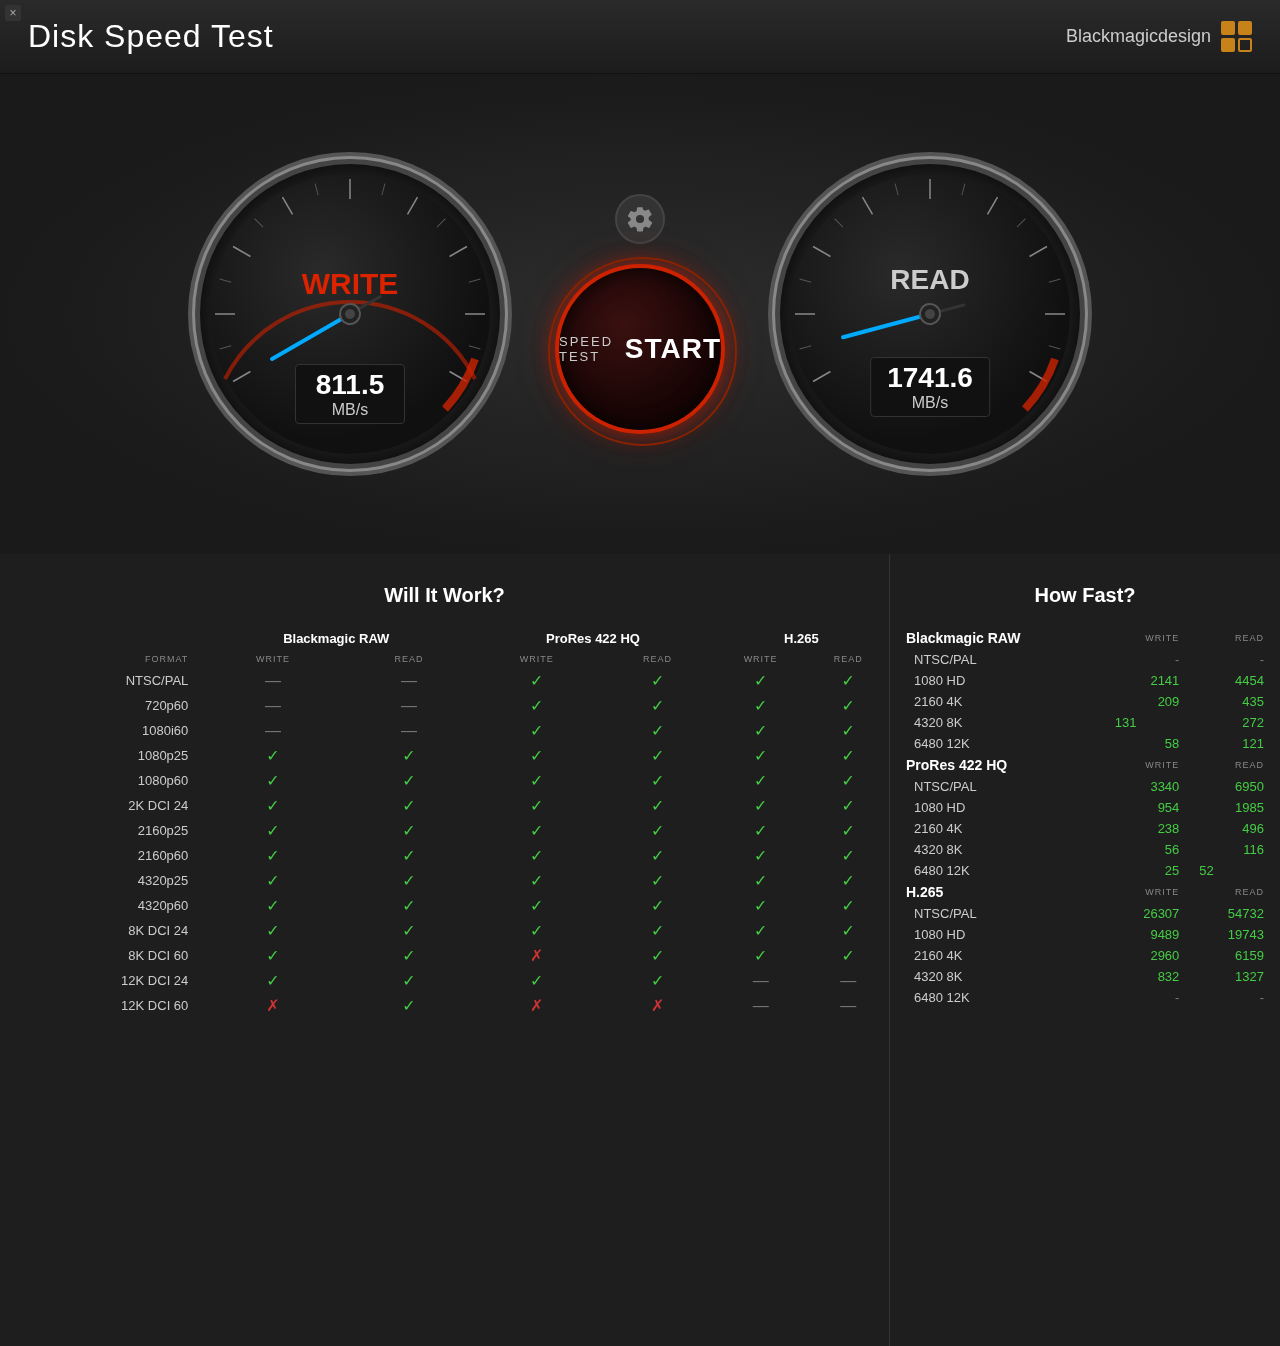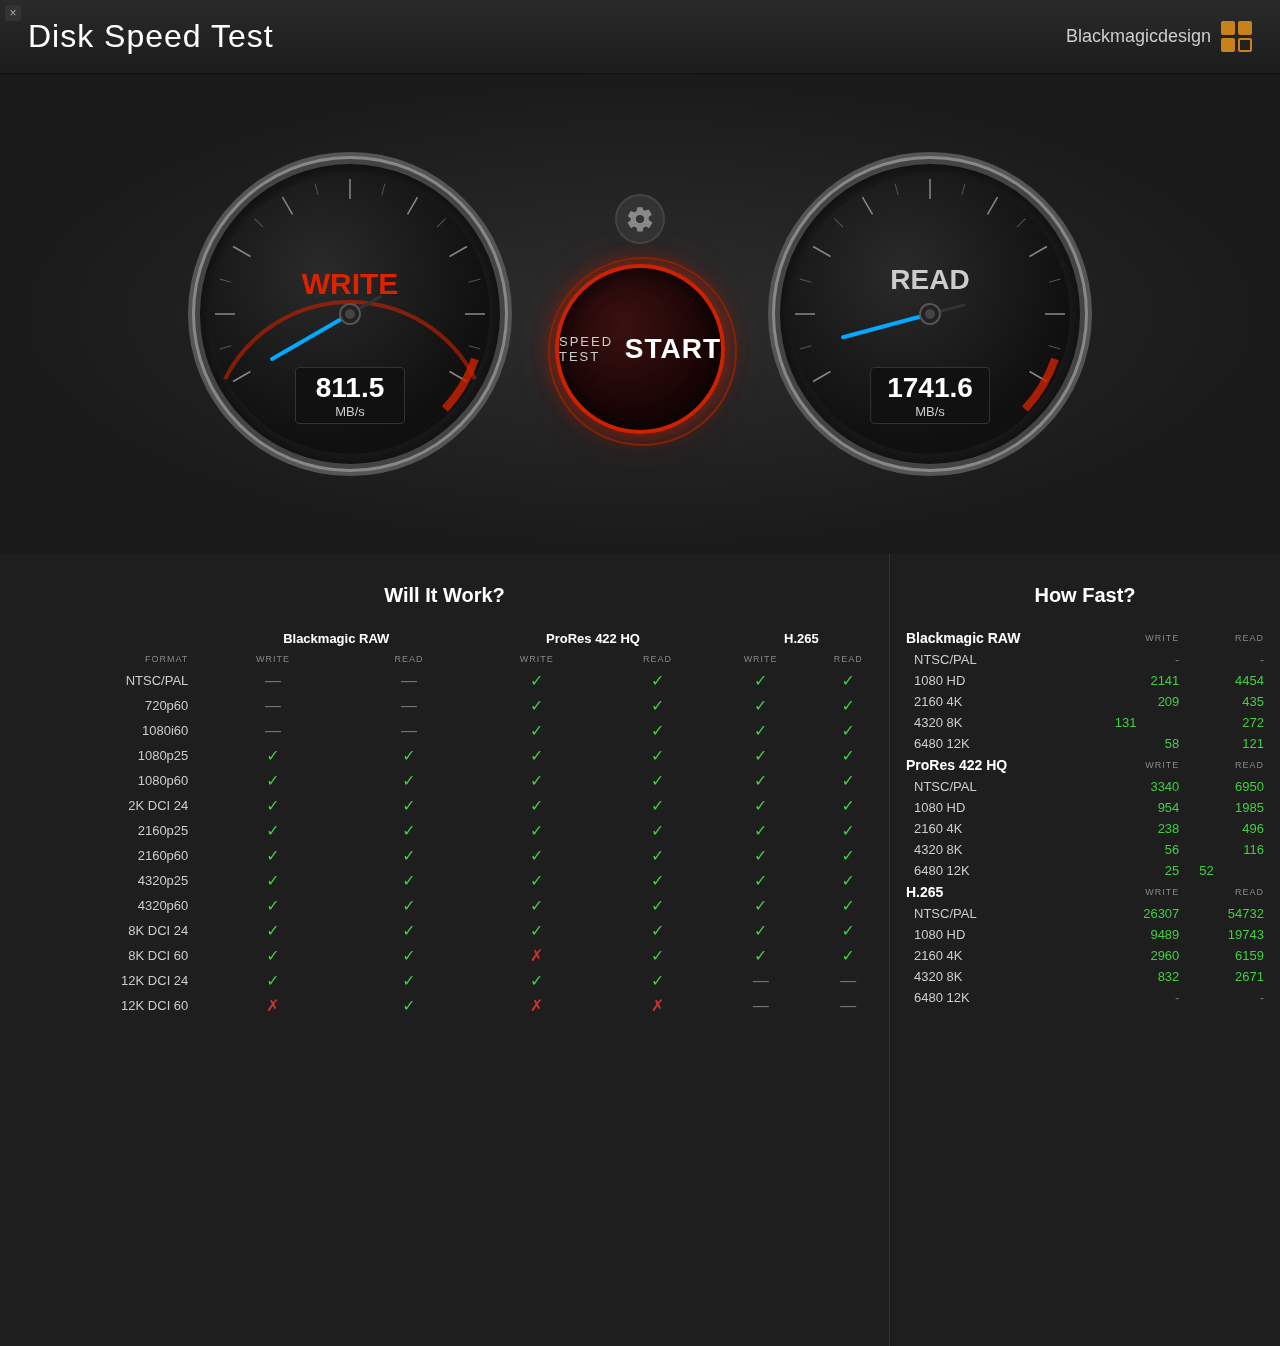--- a/index.html
+++ b/index.html
@@ -243,21 +243,21 @@
       padding: 4px 16px;
       text-align: center;
       min-width: 110px;
     }
     .value-box .value-num {
       font-size: 28px;
       font-weight: 700;
       color: #fff;
     }
     .value-box .value-unit {
-      font-size: 13px;
+      font-size: 16px;
       color: #ccc;
       display: block;
       text-align: center;
     }
 
     .close-btn {
       position: absolute;
       top: 5px;
       left: 5px;
       width: 16px;
@@ -423,21 +423,21 @@
         <text x="165" y="140" text-anchor="middle" fill="#ccc" font-size="28" font-weight="700" font-family="Arial">READ</text>
 
         <g transform="rotate(-15, 165, 165)">
           <line x1="165" y1="165" x2="75" y2="165" stroke="#00aaff" stroke-width="4" stroke-linecap="round"></line>
           <line x1="165" y1="165" x2="200" y2="165" stroke="#333" stroke-width="3" stroke-linecap="round"></line>
           <circle cx="165" cy="165" r="10" fill="#222" stroke="#555" stroke-width="2"></circle>
           <circle cx="165" cy="165" r="5" fill="#444"></circle>
         </g>
       </svg>
       
-      <div class="value-box" style="bottom:55px;">
+      <div class="value-box" style="bottom:62px;">
         <div class="value-num">1741.6</div>
         <span class="value-unit">MB/s</span>
       </div>
     </div>
   </div>
 
 </div>
 
 <div class="data-section">
 
@@ -672,21 +672,21 @@
             <td style="text-align: right; padding-right: 16px;"><span class="val-green">19743</span></td>
           </tr>
           <tr>
             <td class="hf-row-label">2160 4K</td>
             <td style="text-align: right; padding-right: 16px;"><span class="val-green">2960</span></td>
             <td style="text-align: right; padding-right: 16px;"><span class="val-green">6159</span></td>
           </tr>
           <tr>
             <td class="hf-row-label">4320 8K</td>
             <td style="text-align: right; padding-right: 16px;"><span class="val-green">832</span></td>
-            <td style="text-align: right; padding-right: 16px;"><span class="val-green">2671</span></td>
+            <td style="text-align: right; padding-right: 16px;"><span class="val-green">1327</span></td>
           </tr>
           <tr>
             <td class="hf-row-label">6480 12K</td>
             <td style="text-align: right; padding-right: 16px;"><span class="val-dash">-</span></td>
             <td style="text-align: right; padding-right: 16px;"><span class="val-dash">-</span></td>
           </tr>
         </tbody>
     </table>
   </div>
 

